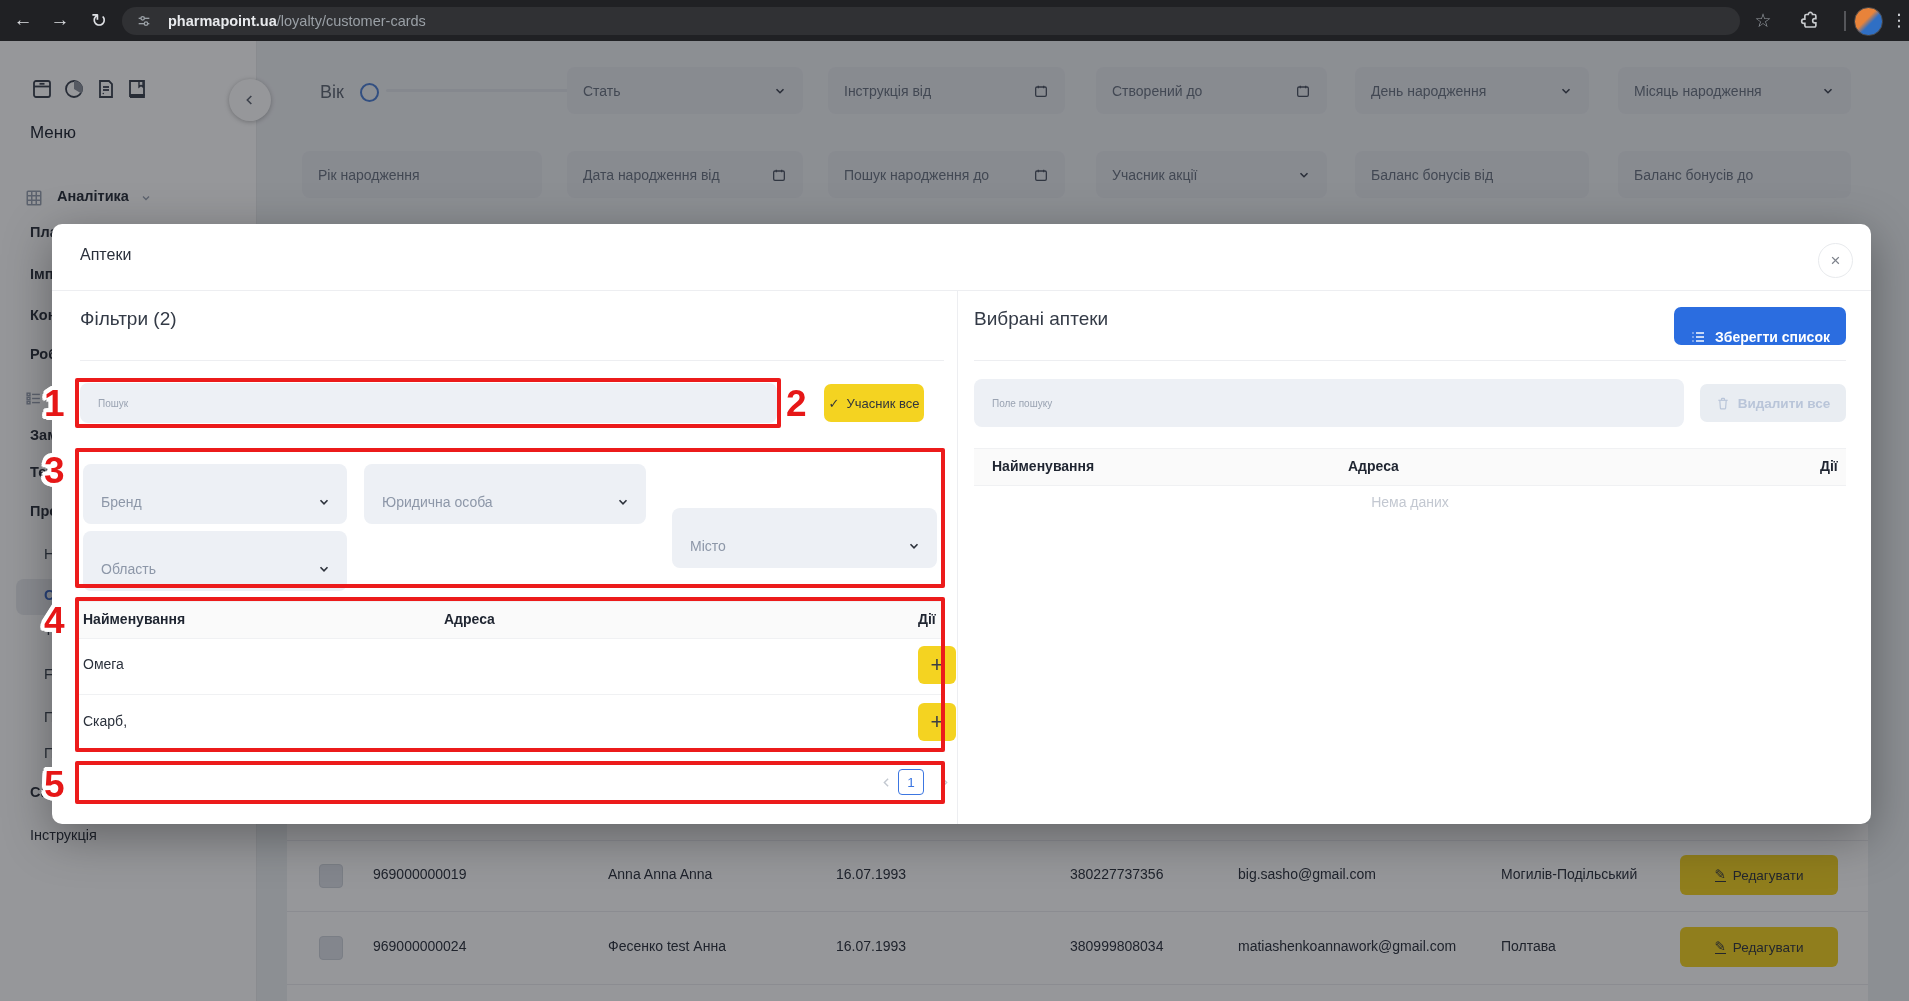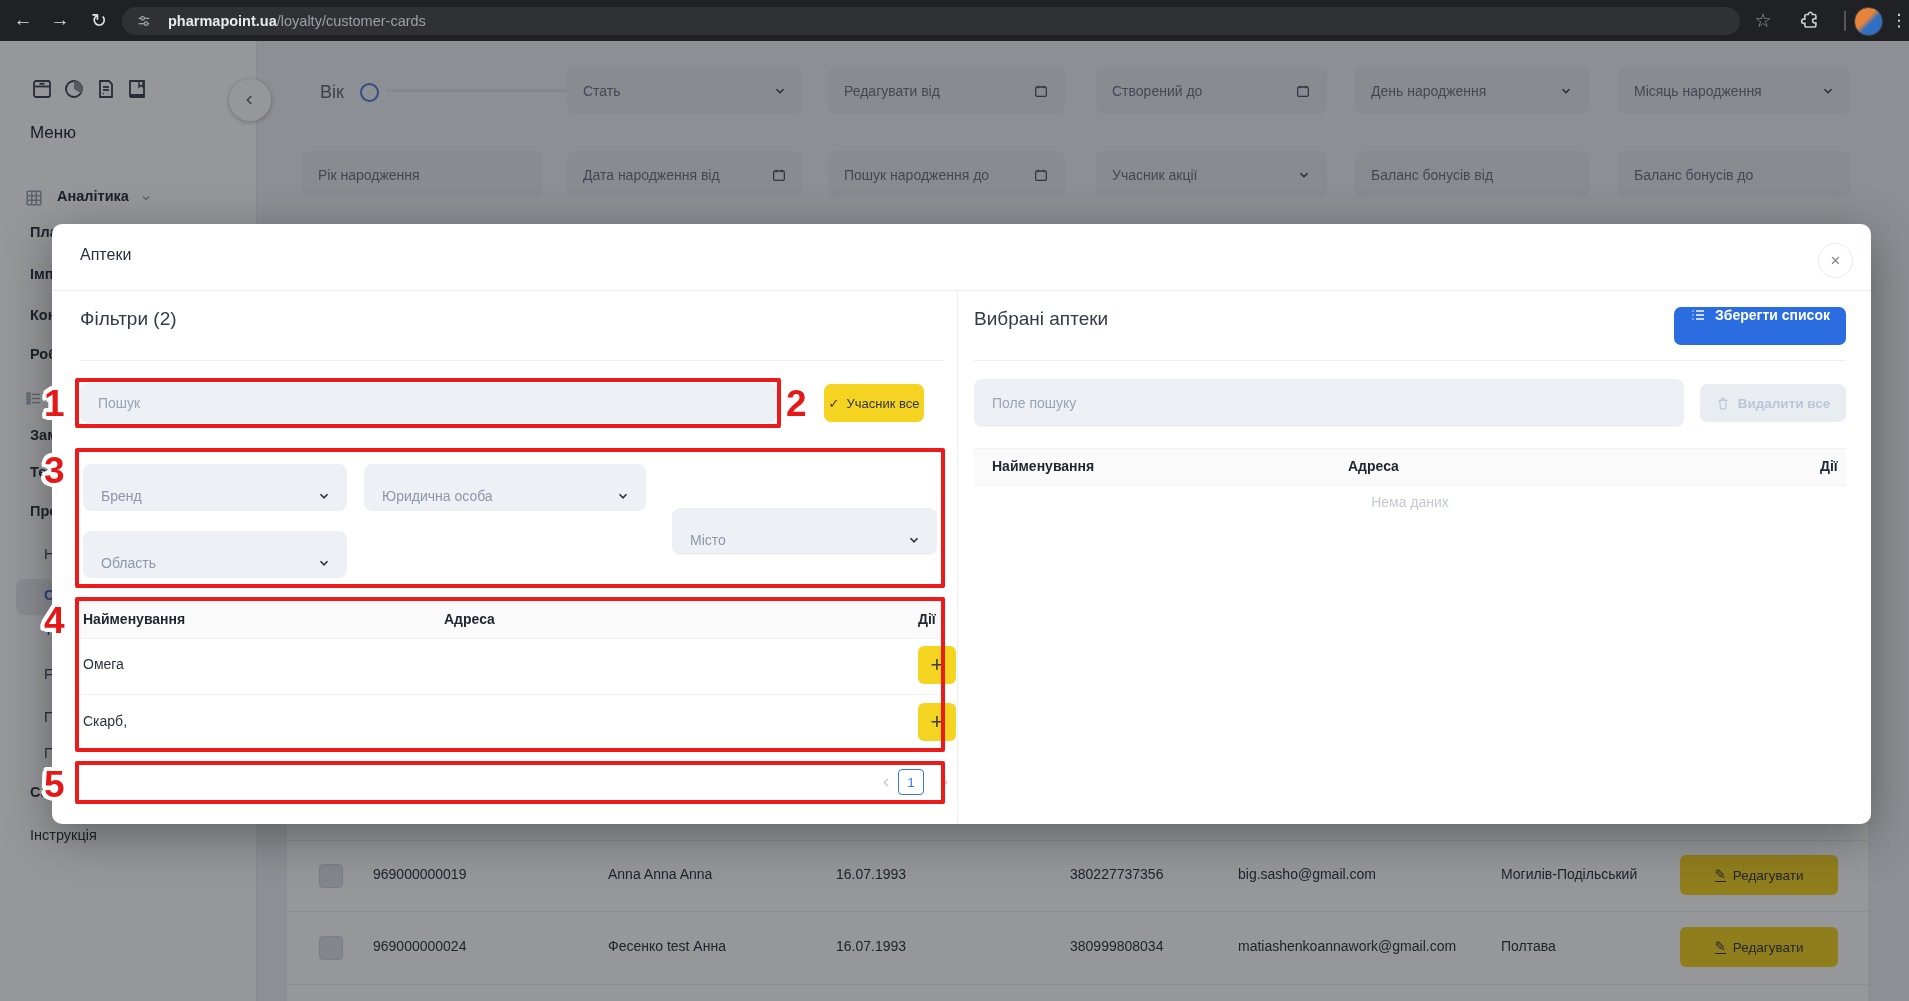--- a/index.html
+++ b/index.html
@@ -42,29 +42,29 @@
   
   .modal{position:absolute;left:52px;top:224px;width:1819px;height:600px;background:#fff;border-radius:10px;
     box-shadow:0 12px 48px rgba(0,0,0,.35);z-index:20;}
   .m-title{position:absolute;left:28px;top:22px;font-size:16px;font-weight:500;color:#2b313c;}
   .m-close{position:absolute;left:1766px;top:19px;width:33px;height:33px;border:1px solid #e8eaed;border-radius:50%;
     display:flex;align-items:center;justify-content:center;color:#7d828b;}
   .m-div{position:absolute;height:1px;background:#edeef1;}
   .m-h2{position:absolute;font-size:19px;color:#333a46;font-weight:400;}
   .filled-input{position:absolute;background:#edf0f5;border-radius:8px;}
   .filled-input input{width:100%;height:100%;background:transparent;border:none;outline:none;
-    padding:10px 18px;box-sizing:border-box;font-family:"Liberation Sans",sans-serif;font-size:14px;color:#3c4450;}
+    padding:10px 18px;box-sizing:border-box;font-family:"Liberation Sans",sans-serif;font-size:10px;color:#3c4450;}
   .filled-input input::placeholder{color:#9aa3b2;opacity:1;}
   .btn-yellow{position:absolute;background:#f4d321;border-radius:7px;display:flex;align-items:center;
     justify-content:center;gap:7px;font-size:13px;color:#32363c;}
-  .btn-blue{position:absolute;background:#2b6de0;border-radius:7px;display:flex;align-items:flex-start;
+  .btn-blue{position:absolute;background:#2b6de0;border-radius:7px;display:flex;align-items:flex-end;
     justify-content:center;gap:9px;font-size:14px;color:#ffffff;font-weight:600;}
   .btn-disabled{position:absolute;background:#e9edf2;border-radius:7px;display:flex;align-items:center;
     justify-content:center;gap:8px;font-size:13.5px;color:#b9c5d9;font-weight:600;}
-  .dd{position:absolute;height:47px;background:#edf0f5;border-radius:8px;display:flex;align-items:center;
+  .dd{position:absolute;height:60px;background:#edf0f5;border-radius:8px;display:flex;align-items:center;
     justify-content:space-between;padding:16px 16px 0 18px;box-sizing:border-box;font-size:14px;color:#8d97a8;}
   .tbl-hdr{position:absolute;height:36px;background:#fafafa;border-top:1px solid #f0f1f3;border-bottom:1px solid #f0f1f3;}
   .tbl-hdr span{position:absolute;top:9px;font-size:14px;font-weight:700;color:#1f2531;}
   .prow{position:absolute;height:57px;border-bottom:1px solid #f0f1f3;}
   .prow .nm{position:absolute;left:8px;top:19px;font-size:14px;color:#2b313c;}
   .plus-btn{position:absolute;left:843px;top:9px;width:38px;height:38px;border-radius:6px;background:#f4d321;
     display:flex;align-items:center;justify-content:center;font-size:22px;color:#3b3f45;font-weight:400;}
   .pag-chev{position:absolute;top:545px;width:24px;height:26px;display:flex;align-items:center;justify-content:center;color:#c3c8d0;}
   .pag-page{position:absolute;top:545px;width:26px;height:26px;border:1.5px solid #3c76e1;border-radius:4px;
     box-sizing:border-box;display:flex;align-items:center;justify-content:center;font-size:13.5px;color:#3c76e1;background:#fff;}
@@ -192,21 +192,21 @@
     <span class="age-knob"></span>
     <span class="age-track"></span>
 
     <div class="pill" style="left:567px;top:67px;width:236px;">
       <span>Стать</span>
       <svg width="14" height="14" viewBox="0 0 24 24" fill="none" stroke="#3c4350" stroke-width="2.6">
           <polyline points="6,9 12,15 18,9"></polyline>
         </svg>
     </div>
     <div class="pill" style="left:828px;top:67px;width:237px;">
-      <span>Редагувати від</span>
+      <span>Інструкція від</span>
       <svg width="16" height="16" viewBox="0 0 24 24" fill="none" stroke="#4a5260" stroke-width="1.9">
           <rect x="4" y="6" width="16" height="14" rx="2"></rect>
           <line x1="8" y1="4" x2="8" y2="8"></line>
           <line x1="16" y1="4" x2="16" y2="8"></line>
         </svg>
     </div>
     <div class="pill" style="left:1096px;top:67px;width:231px;">
       <span>Створений до</span>
       <svg width="16" height="16" viewBox="0 0 24 24" fill="none" stroke="#4a5260" stroke-width="1.9">
           <rect x="4" y="6" width="16" height="14" rx="2"></rect>

